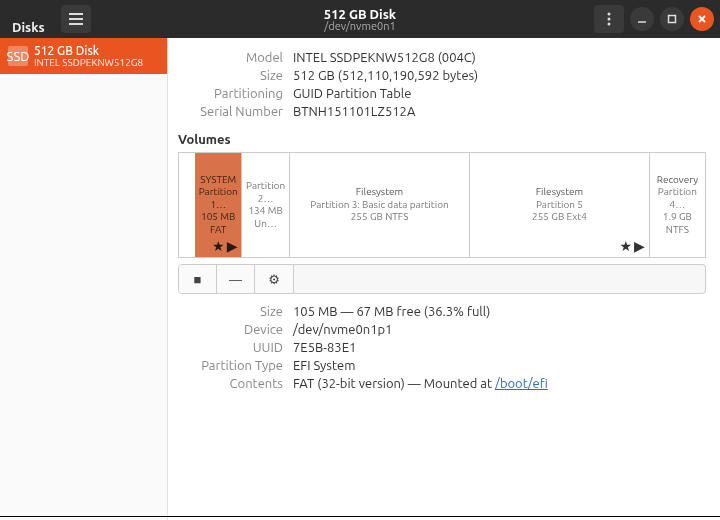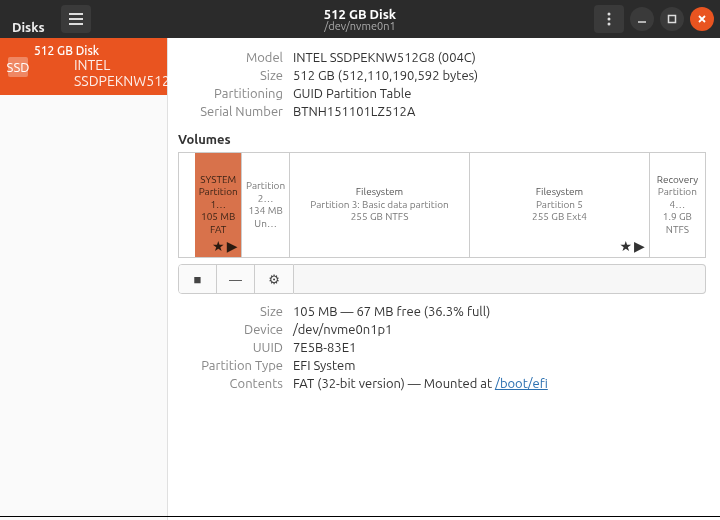--- a/index.html
+++ b/index.html
@@ -17,21 +17,21 @@
   .win-close { background: #e95420; color: #fff; }
   .win-min, .win-max { background: #3a3a3a; }
   
   .app-body { display: flex; height: calc(520px - 38px); }
   .sidebar { width: 168px; background: #fafafa; border-right: 1px solid #e0e0e0; }
   .disk-item { display: flex; align-items: center; padding: 6px 8px; gap: 6px; cursor: pointer; }
   .disk-item.selected { background: #e95420; color: #fff; }
   .disk-icon { width: 20px; height: 20px; background: #c9c9c9; border-radius: 2px; display:flex;align-items:center;justify-content:center;font-size:13px;color:#555;}
   .disk-item.selected .disk-icon { background: rgba(255,255,255,0.3); color:#fff;}
   .disk-label { font-size: 12px; font-weight: 500; }
-  .disk-sublabel { font-size: 14px; opacity: .9; margin-left: 40px; }
+  .disk-sublabel { font-size: 10px; opacity: .9; }
   .main { flex: 1; padding: 8px 14px 0 0; overflow: hidden; }
   
   .info { margin-left: 10px; }
   .info-row { display: flex; font-size: 13px; margin: 4px 0; }
   .info-row .lbl { width: 105px; text-align: right; color: #888; margin-right: 10px; }
   .info-row .val { color: #333; }
   .vol-header { font-weight: 600; font-size: 13px; margin: 14px 0 6px 10px; color: #333; }
   
   .volstrip { display: flex; height: 106px; border: 1px solid #ccc; margin-left: 10px; background: #fff; }
   .vol { border-right: 1px solid #ccc; display: flex; flex-direction: column; align-items: center; justify-content: center; text-align: center; font-size: 10px; color: #555; cursor: pointer; line-height: 1.25; position: relative; padding: 0 3px;}

